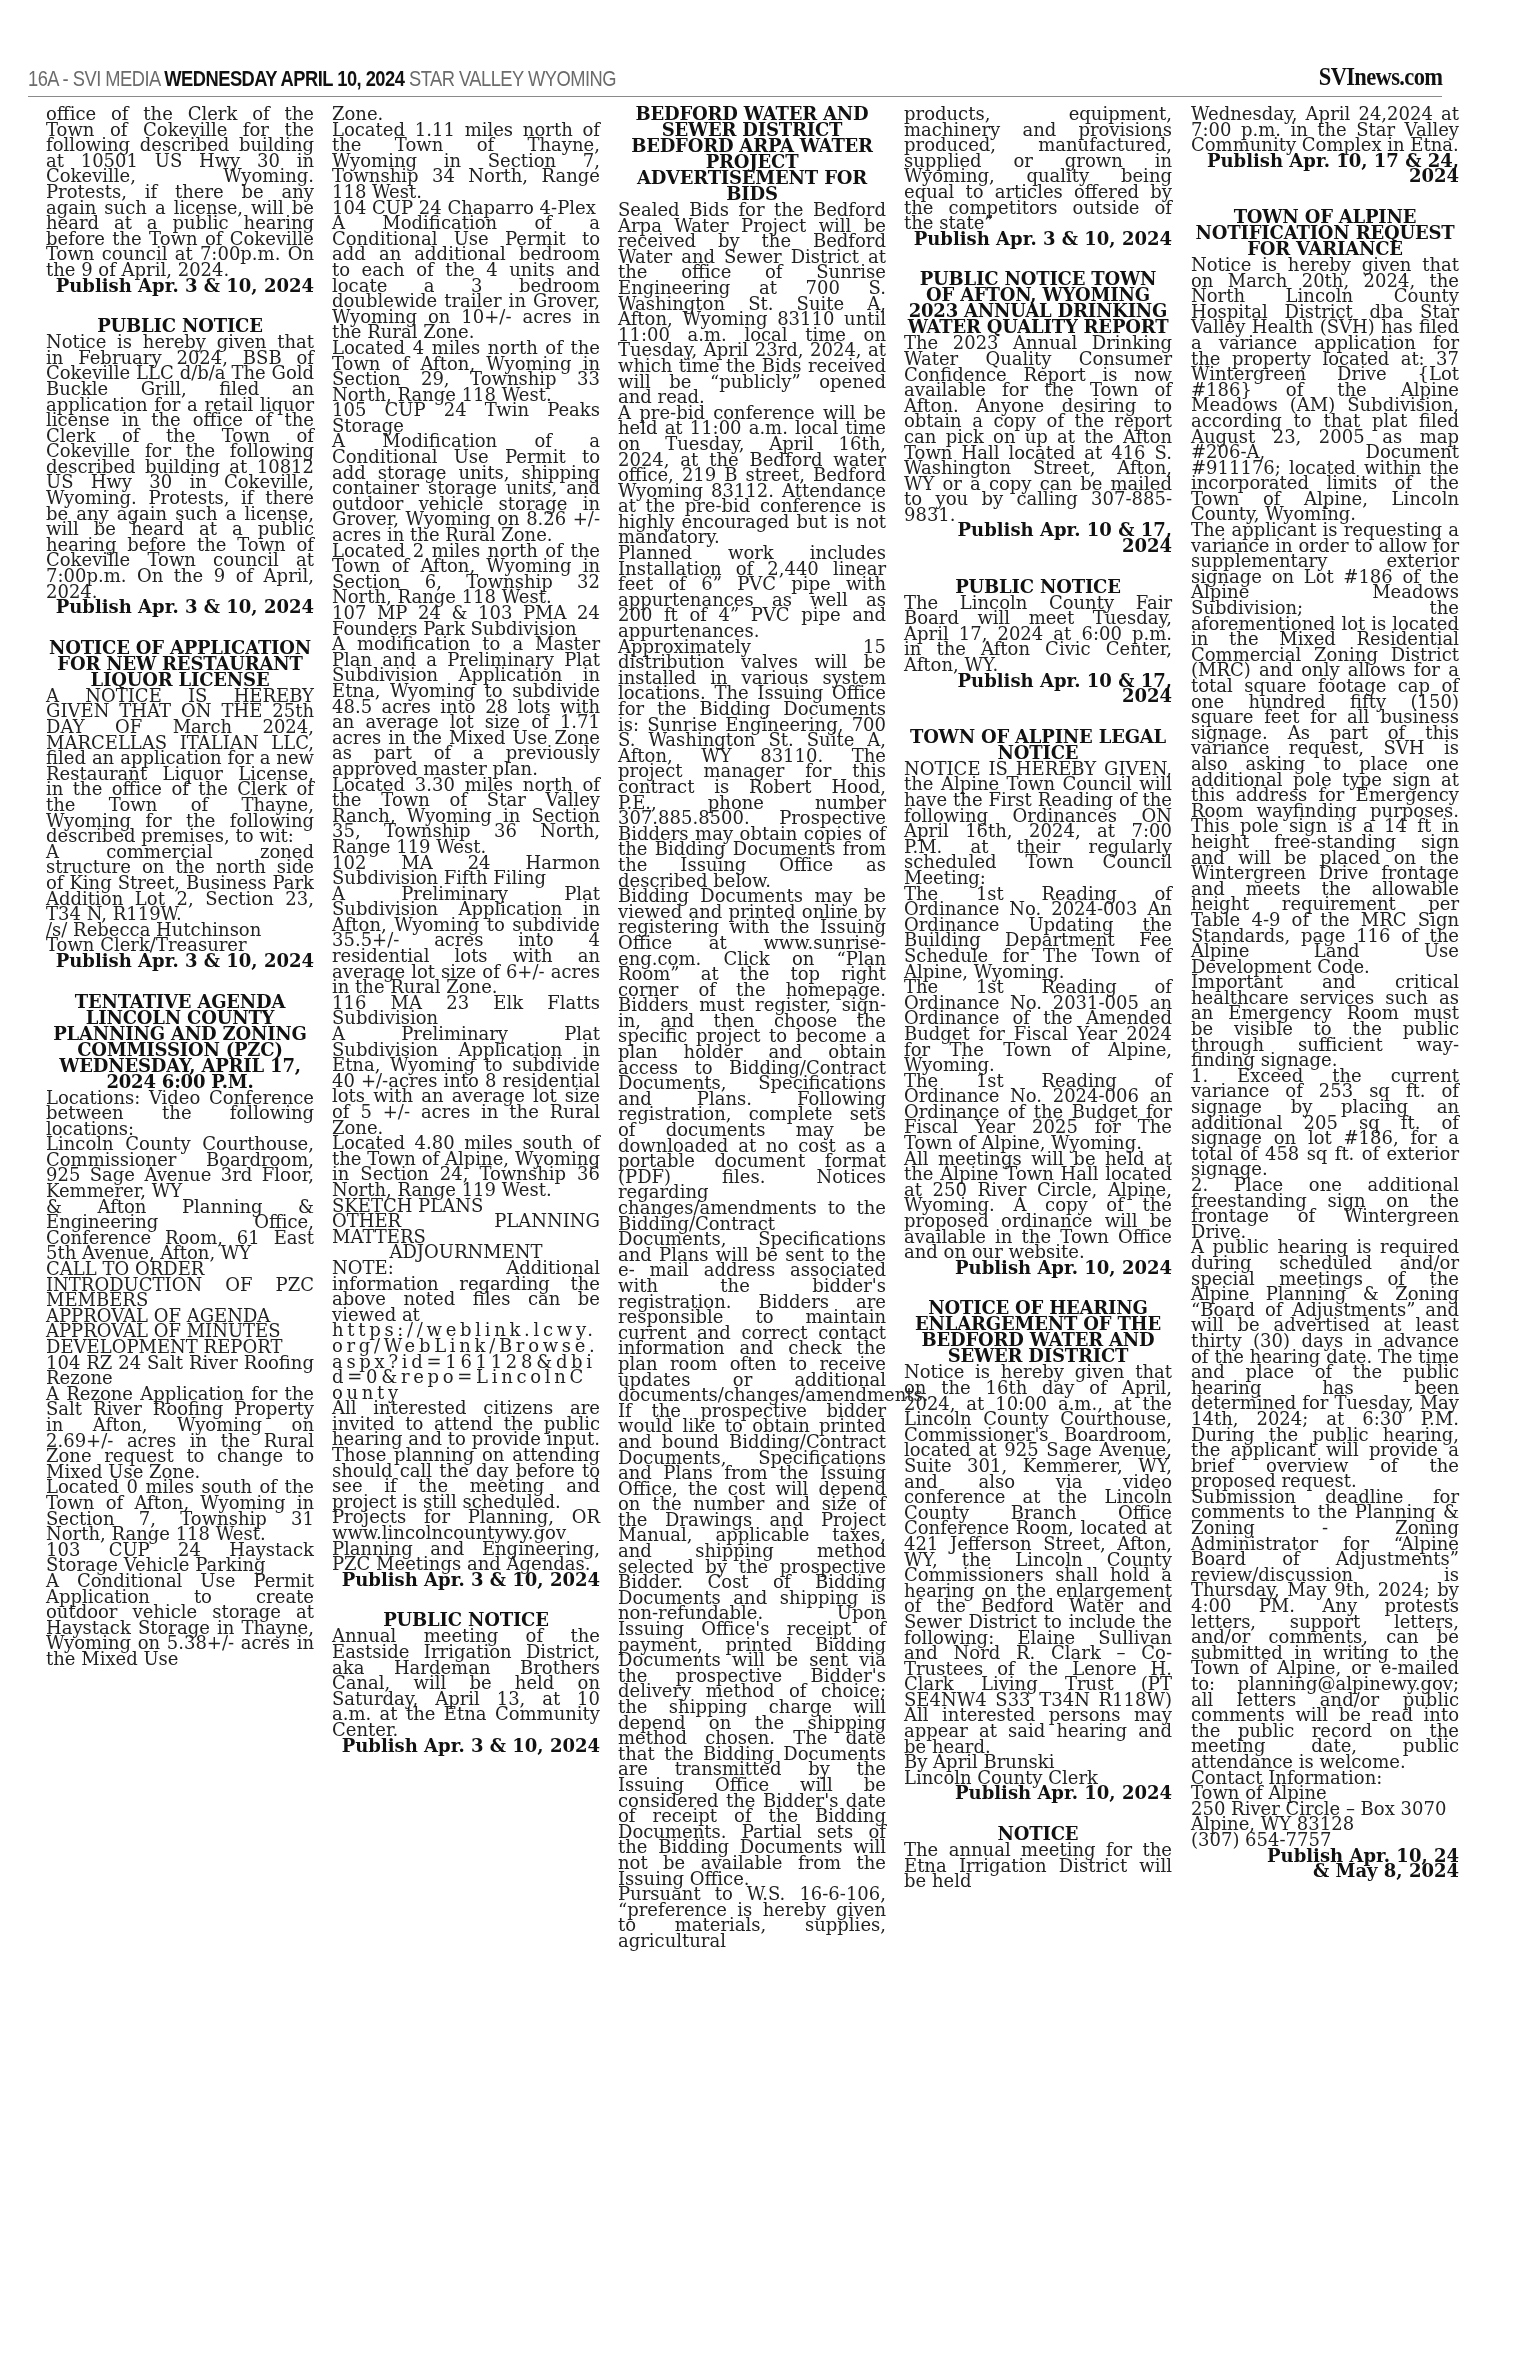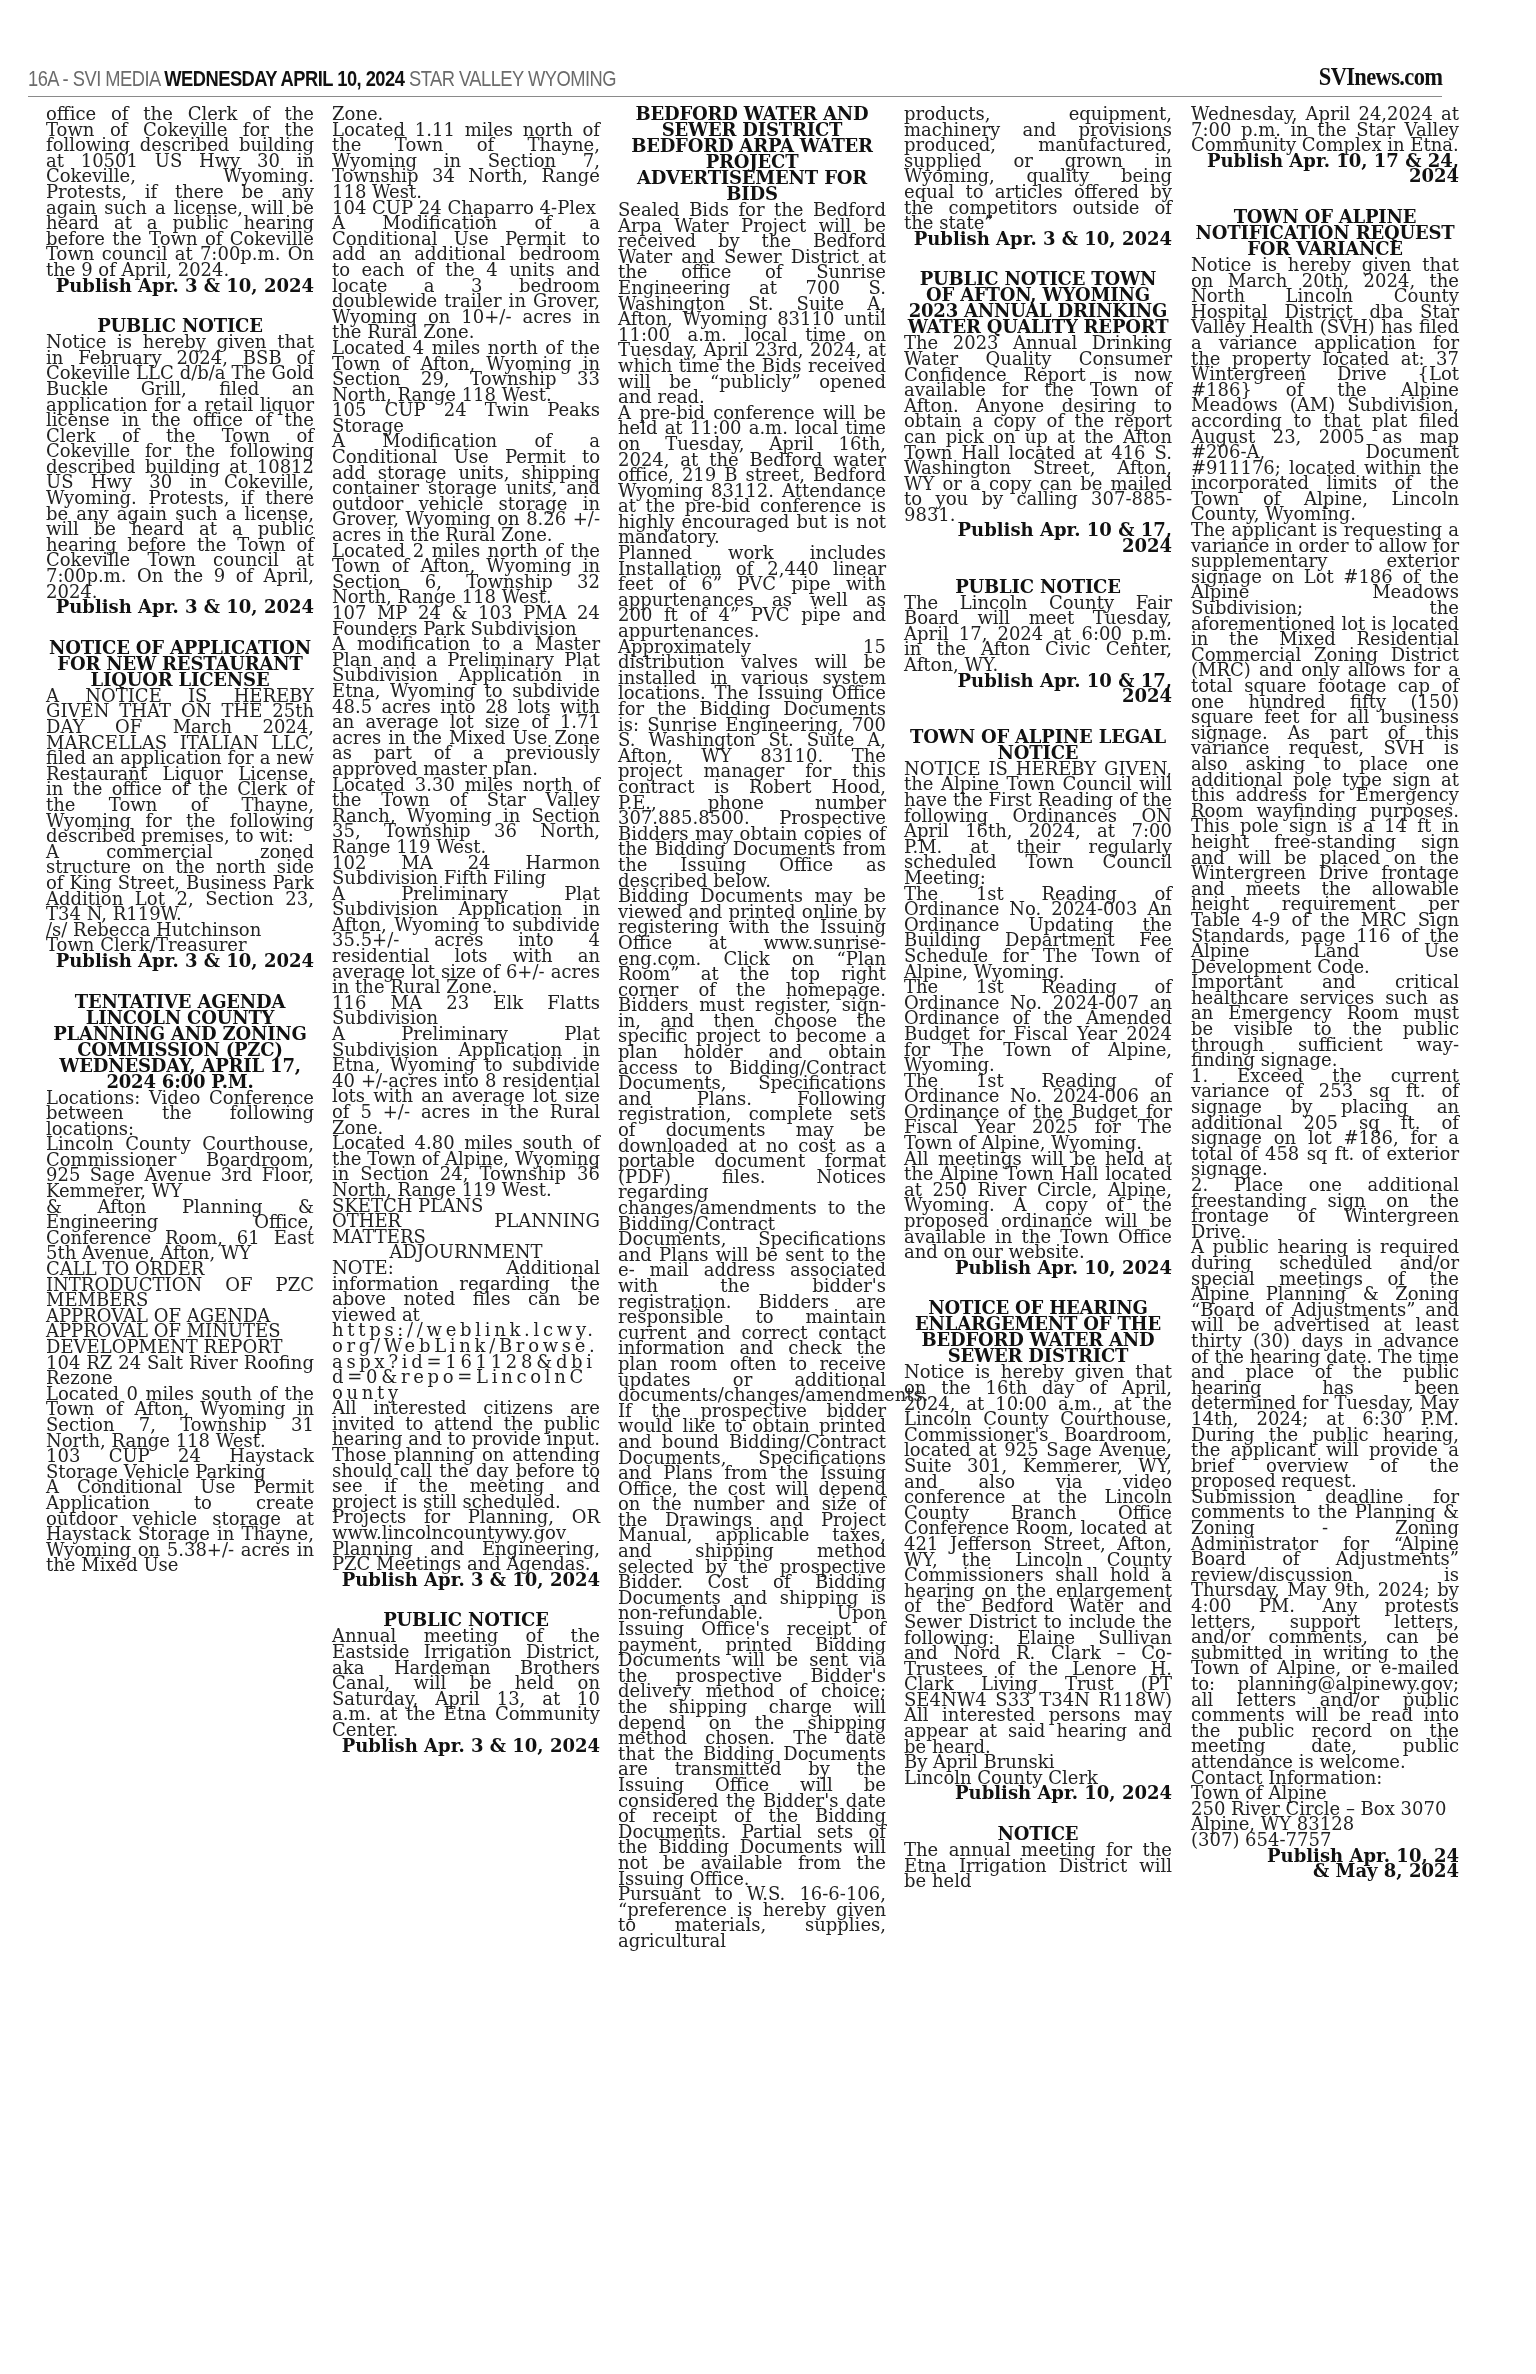--- a/index.html
+++ b/index.html
@@ -51,20 +51,21 @@
       <p class="headline">TENTATIVE AGENDA LINCOLN COUNTY PLANNING AND ZONING COMMISSION (PZC) WEDNESDAY, APRIL 17, 2024 6:00 P.M.</p>
       <p>Locations: Video Conference between the following locations:</p>
       <p>Lincoln County Courthouse, Commissioner Boardroom, 925 Sage Avenue 3rd Floor, Kemmerer, WY</p>
       <p>&amp; Afton Planning &amp; Engineering Office, Conference Room, 61 East 5th Avenue, Afton, WY</p>
       <p>CALL TO ORDER</p>
       <p>INTRODUCTION OF PZC MEMBERS</p>
       <p>APPROVAL OF AGENDA</p>
       <p>APPROVAL OF MINUTES</p>
       <p>DEVELOPMENT REPORT</p>
       <p>104 RZ 24 Salt River Roofing Rezone</p>
+      <p>A Rezone Application for the Salt River Roofing Property in Afton, Wyoming on 2.69+/- acres in the Rural Zone request to change to Mixed Use Zone.</p>
       <p>Located 0 miles south of the Town of Afton, Wyoming in Section 7, Township 31 North, Range 118 West.</p>
       <p>103 CUP 24 Haystack Storage Vehicle Parking</p>
       <p>A Conditional Use Permit Application to create outdoor vehicle storage at Haystack Storage in Thayne, Wyoming on 5.38+/- acres in the Mixed Use</p>
     </div>
   <div class="col c2">
       <p>Zone.</p>
       <p>Located 1.11 miles north of the Town of Thayne, Wyoming in Section 7, Township 34 North, Range 118 West.</p>
       <p>104 CUP 24 Chaparro 4-Plex</p>
       <p>A Modification of a Conditional Use Permit to add an additional bedroom to each of the 4 units and locate a 3 bedroom doublewide trailer in Grover, Wyoming on 10+/- acres in the Rural Zone.</p>
       <p>Located 4 miles north of the Town of Afton, Wyoming in Section 29, Township 33 North, Range 118 West.</p>
@@ -104,21 +105,21 @@
       <p class="publish">Publish Apr. 3 &amp; 10, 2024</p>
       <p class="headline">PUBLIC NOTICE TOWN OF AFTON, WYOMING 2023 ANNUAL DRINKING WATER QUALITY REPORT</p>
       <p>The 2023 Annual Drinking Water Quality Consumer Confidence Report is now available for the Town of Afton. Anyone desiring to obtain a copy of the report can pick on up at the Afton Town Hall located at 416 S. Washington Street, Afton, WY or a copy can be mailed to you by calling 307-885-9831.</p>
       <p class="publish">Publish Apr. 10 &amp; 17, 2024</p>
       <p class="headline">PUBLIC NOTICE</p>
       <p>The Lincoln County Fair Board will meet Tuesday, April 17, 2024 at 6:00 p.m. in the Afton Civic Center, Afton, WY.</p>
       <p class="publish">Publish Apr. 10 &amp; 17, 2024</p>
       <p class="headline">TOWN OF ALPINE LEGAL NOTICE</p>
       <p>NOTICE IS HEREBY GIVEN, the Alpine Town Council will have the First Reading of the following Ordinances ON April 16th, 2024, at 7:00 P.M. at their regularly scheduled Town Council Meeting:</p>
       <p>The 1st Reading of Ordinance No. 2024-003 An Ordinance Updating the Building Department Fee Schedule for The Town of Alpine, Wyoming.</p>
-      <p>The 1st Reading of Ordinance No. 2024-007 an Ordinance of the Amended Budget for Fiscal Year 2024 for The Town of Alpine, Wyoming.</p>
+      <p>The 1st Reading of Ordinance No. 2031-005 an Ordinance of the Amended Budget for Fiscal Year 2024 for The Town of Alpine, Wyoming.</p>
       <p>The 1st Reading of Ordinance No. 2024-006 an Ordinance of the Budget for Fiscal Year 2025 for The Town of Alpine, Wyoming.</p>
       <p>All meetings will be held at the Alpine Town Hall located at 250 River Circle, Alpine, Wyoming. A copy of the proposed ordinance will be available in the Town Office and on our website.</p>
       <p class="publish">Publish Apr. 10, 2024</p>
       <p class="headline">NOTICE OF HEARING ENLARGEMENT OF THE BEDFORD WATER AND SEWER DISTRICT</p>
       <p>Notice is hereby given that on the 16th day of April, 2024, at 10:00 a.m., at the Lincoln County Courthouse, Commissioner's Boardroom, located at 925 Sage Avenue, Suite 301, Kemmerer, WY, and also via video conference at the Lincoln County Branch Office Conference Room, located at 421 Jefferson Street, Afton, WY, the Lincoln County Commissioners shall hold a hearing on the enlargement of the Bedford Water and Sewer District to include the following: Elaine Sullivan and Nord R. Clark – Co-Trustees of the Lenore H. Clark Living Trust (PT SE4NW4 S33 T34N R118W) All interested persons may appear at said hearing and be heard.</p>
       <p>By April Brunski</p>
       <p>Lincoln County Clerk</p>
       <p class="publish">Publish Apr. 10, 2024</p>
       <p class="headline">NOTICE</p>
       <p>The annual meeting for the Etna Irrigation District will be held</p>

